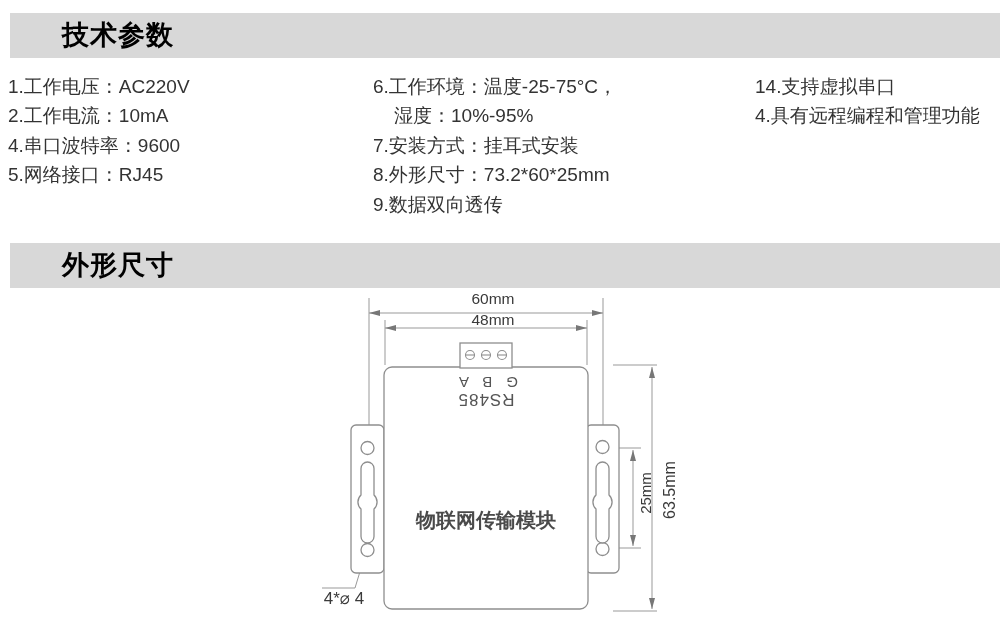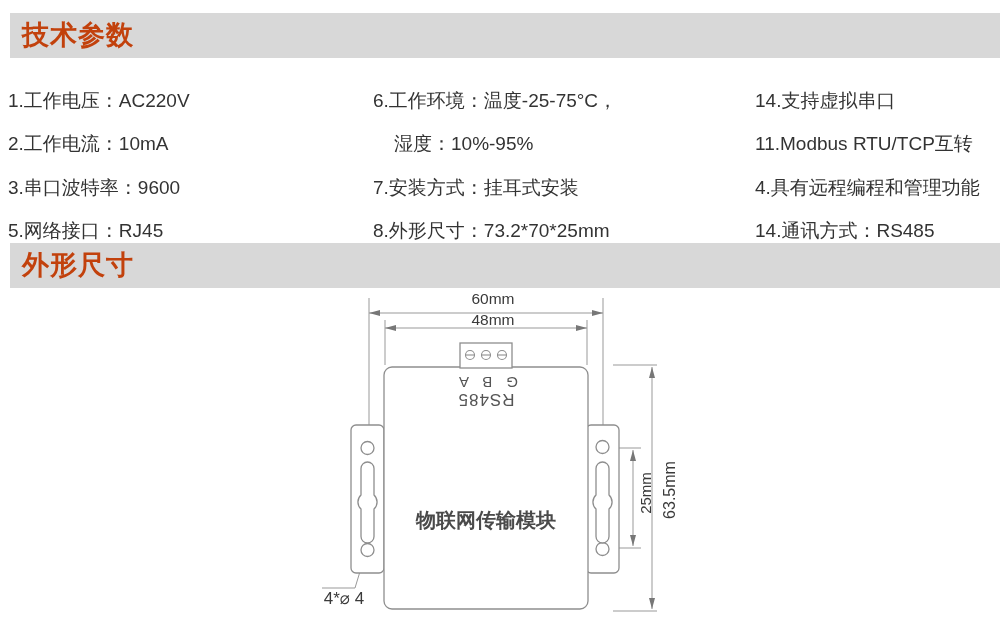--- a/index.html
+++ b/index.html
@@ -7,32 +7,32 @@
   body {
     width: 1000px; height: 630px; position: relative; overflow: hidden;
     font-family: "Liberation Sans", "DejaVu Sans", sans-serif;
     color: #303030;
   }
   .section-bar {
     position: absolute; left: 10px; width: 990px; height: 45px;
     background: #d8d8d8;
   }
   .section-bar .title {
-    font-size: 27px; font-weight: bold; color: #c2410c;
-    line-height: 45px; padding-left: 12px; letter-spacing: 1px;
+    font-size: 27px; font-weight: bold; color: #000000;
+    line-height: 45px; padding-left: 12px; letter-spacing: 1px; margin-left: 40px;
   }
   #bar-tech { top: 13px; }
   #bar-dims { top: 243px; }
   .param-col {
     position: absolute; top: 72px; font-size: 19px; color: #333333;
   }
   #col1 { left: 8px; }
   #col2 { left: 373px; }
   #col3 { left: 755px; }
-  .pline { height: 29.4px; line-height: 29.4px; white-space: nowrap; margin-top: 14px; }
+  .pline { height: 29.4px; line-height: 29.4px; white-space: nowrap; }
   .pline.cont { padding-left: 21px; }
   .drawing {
     position: absolute; left: 280px; top: 282px;
   }
   .dimtxt { fill: #3a3a3a; font-size: 15.5px; }
   .dimtxt-sm { fill: #3a3a3a; font-size: 15px; }
   .dimtxt-md { fill: #3a3a3a; font-size: 16px; }
   .dimtxt-note { fill: #3a3a3a; font-size: 17px; }
   .devlabel { fill: #4a4a4a; font-size: 20px; font-weight: bold; }
   .porttxt { fill: #555555; }
@@ -40,35 +40,33 @@
 </head>
 <body>
 
 <div class="section-bar" id="bar-tech">
   <div class="title">技术参数</div>
 </div>
 
 <div class="param-col" id="col1">
   <div class="pline">1.工作电压：AC220V</div>
   <div class="pline">2.工作电流：10mA</div>
-  <div class="pline">3.串口波特率：9600</div>
+  <div class="pline">4.串口波特率：9600</div>
   <div class="pline">5.网络接口：RJ45</div>
 </div>
 <div class="param-col" id="col2">
   <div class="pline">6.工作环境：温度-25-75°C，</div>
   <div class="pline cont">湿度：10%-95%</div>
   <div class="pline">7.安装方式：挂耳式安装</div>
-  <div class="pline">8.外形尺寸：73.2*70*25mm</div>
+  <div class="pline">8.外形尺寸：73.2*60*25mm</div>
   <div class="pline">9.数据双向透传</div>
 </div>
 <div class="param-col" id="col3">
   <div class="pline">14.支持虚拟串口</div>
-  <div class="pline">11.Modbus RTU/TCP互转</div>
   <div class="pline">4.具有远程编程和管理功能</div>
-  <div class="pline">14.通讯方式：RS485</div>
 </div>
 
 <div class="section-bar" id="bar-dims">
   <div class="title">外形尺寸</div>
 </div>
 
 <svg class="drawing" width="440" height="348" viewBox="0 0 440 348">
   <defs>
     <marker id="arrE" orient="auto" markerUnits="userSpaceOnUse" markerWidth="12" markerHeight="8" refX="11" refY="3.5">
       <polygon points="0,0.5 11,3.5 0,6.5" fill="#777777"></polygon>

